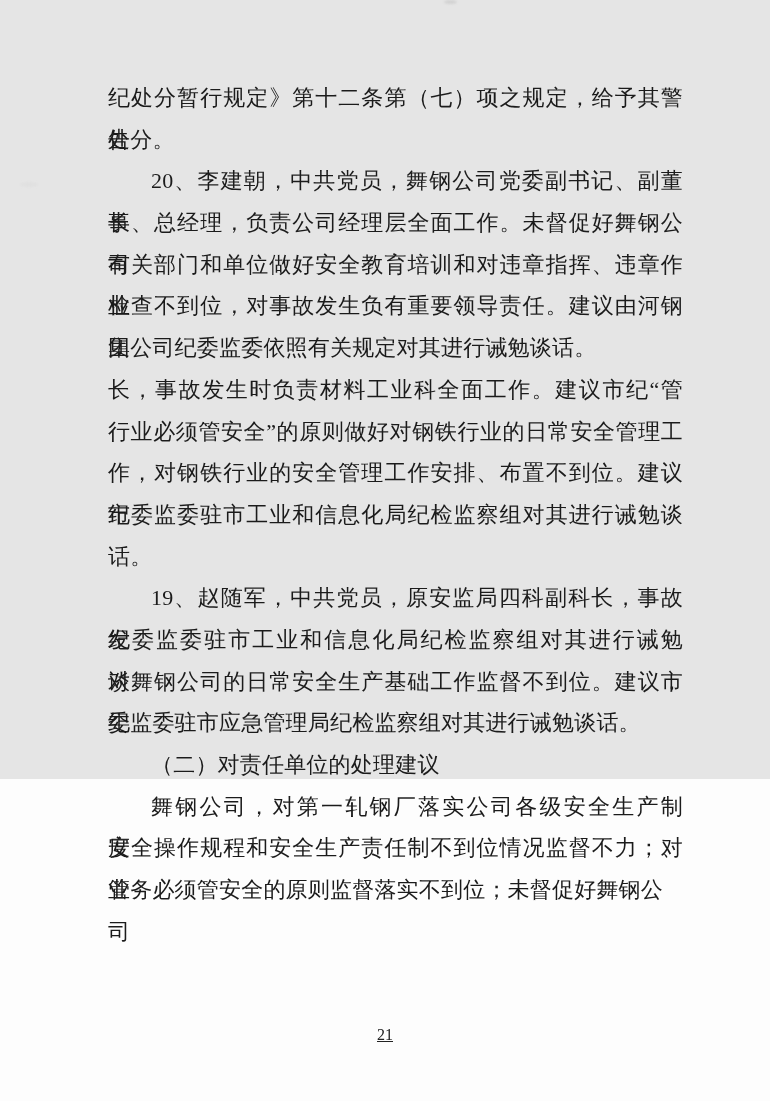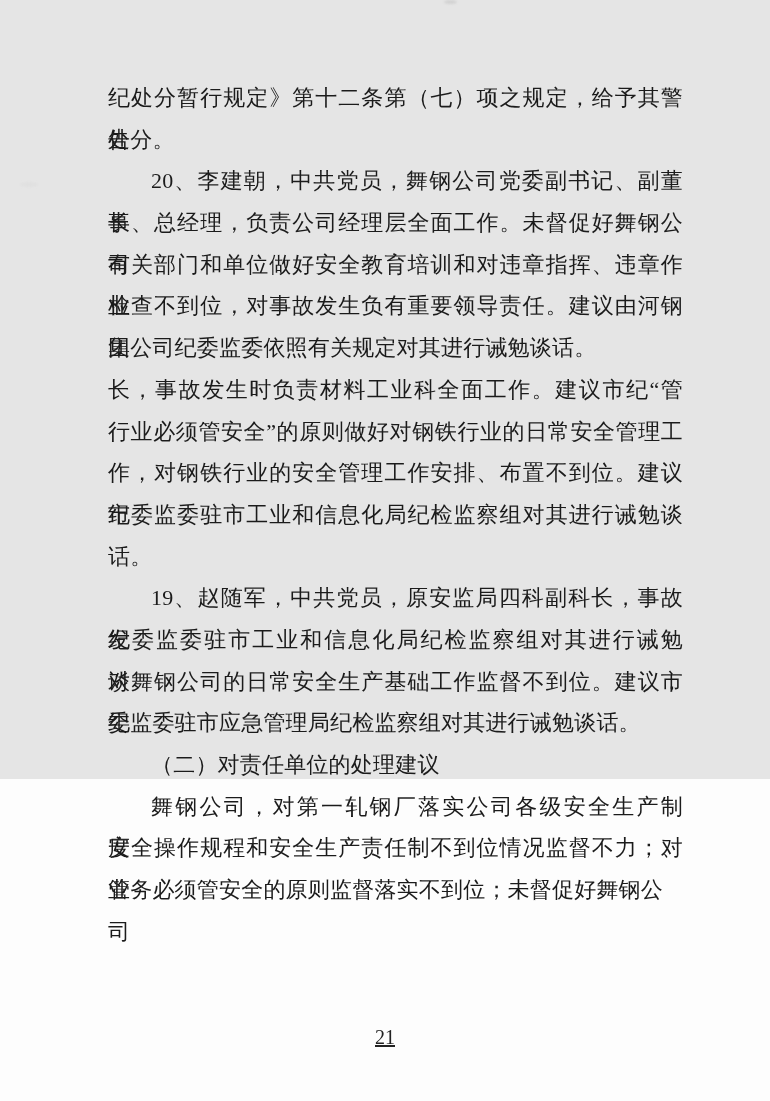--- a/index.html
+++ b/index.html
@@ -47,21 +47,21 @@
   }
   .paragraph.heading .line {
     font-weight: 400;
   }
   .page-number {
     position: absolute;
     top: 1026px;
     left: 0;
     width: 770px;
     text-align: center;
-    font-size: 20px;
+    font-size: 16px;
     color: #222222;
     text-decoration: underline;
   }
   
   .artifact {
     position: absolute;
     border-radius: 50%;
     filter: blur(1px);
   }
   .artifact-top {

